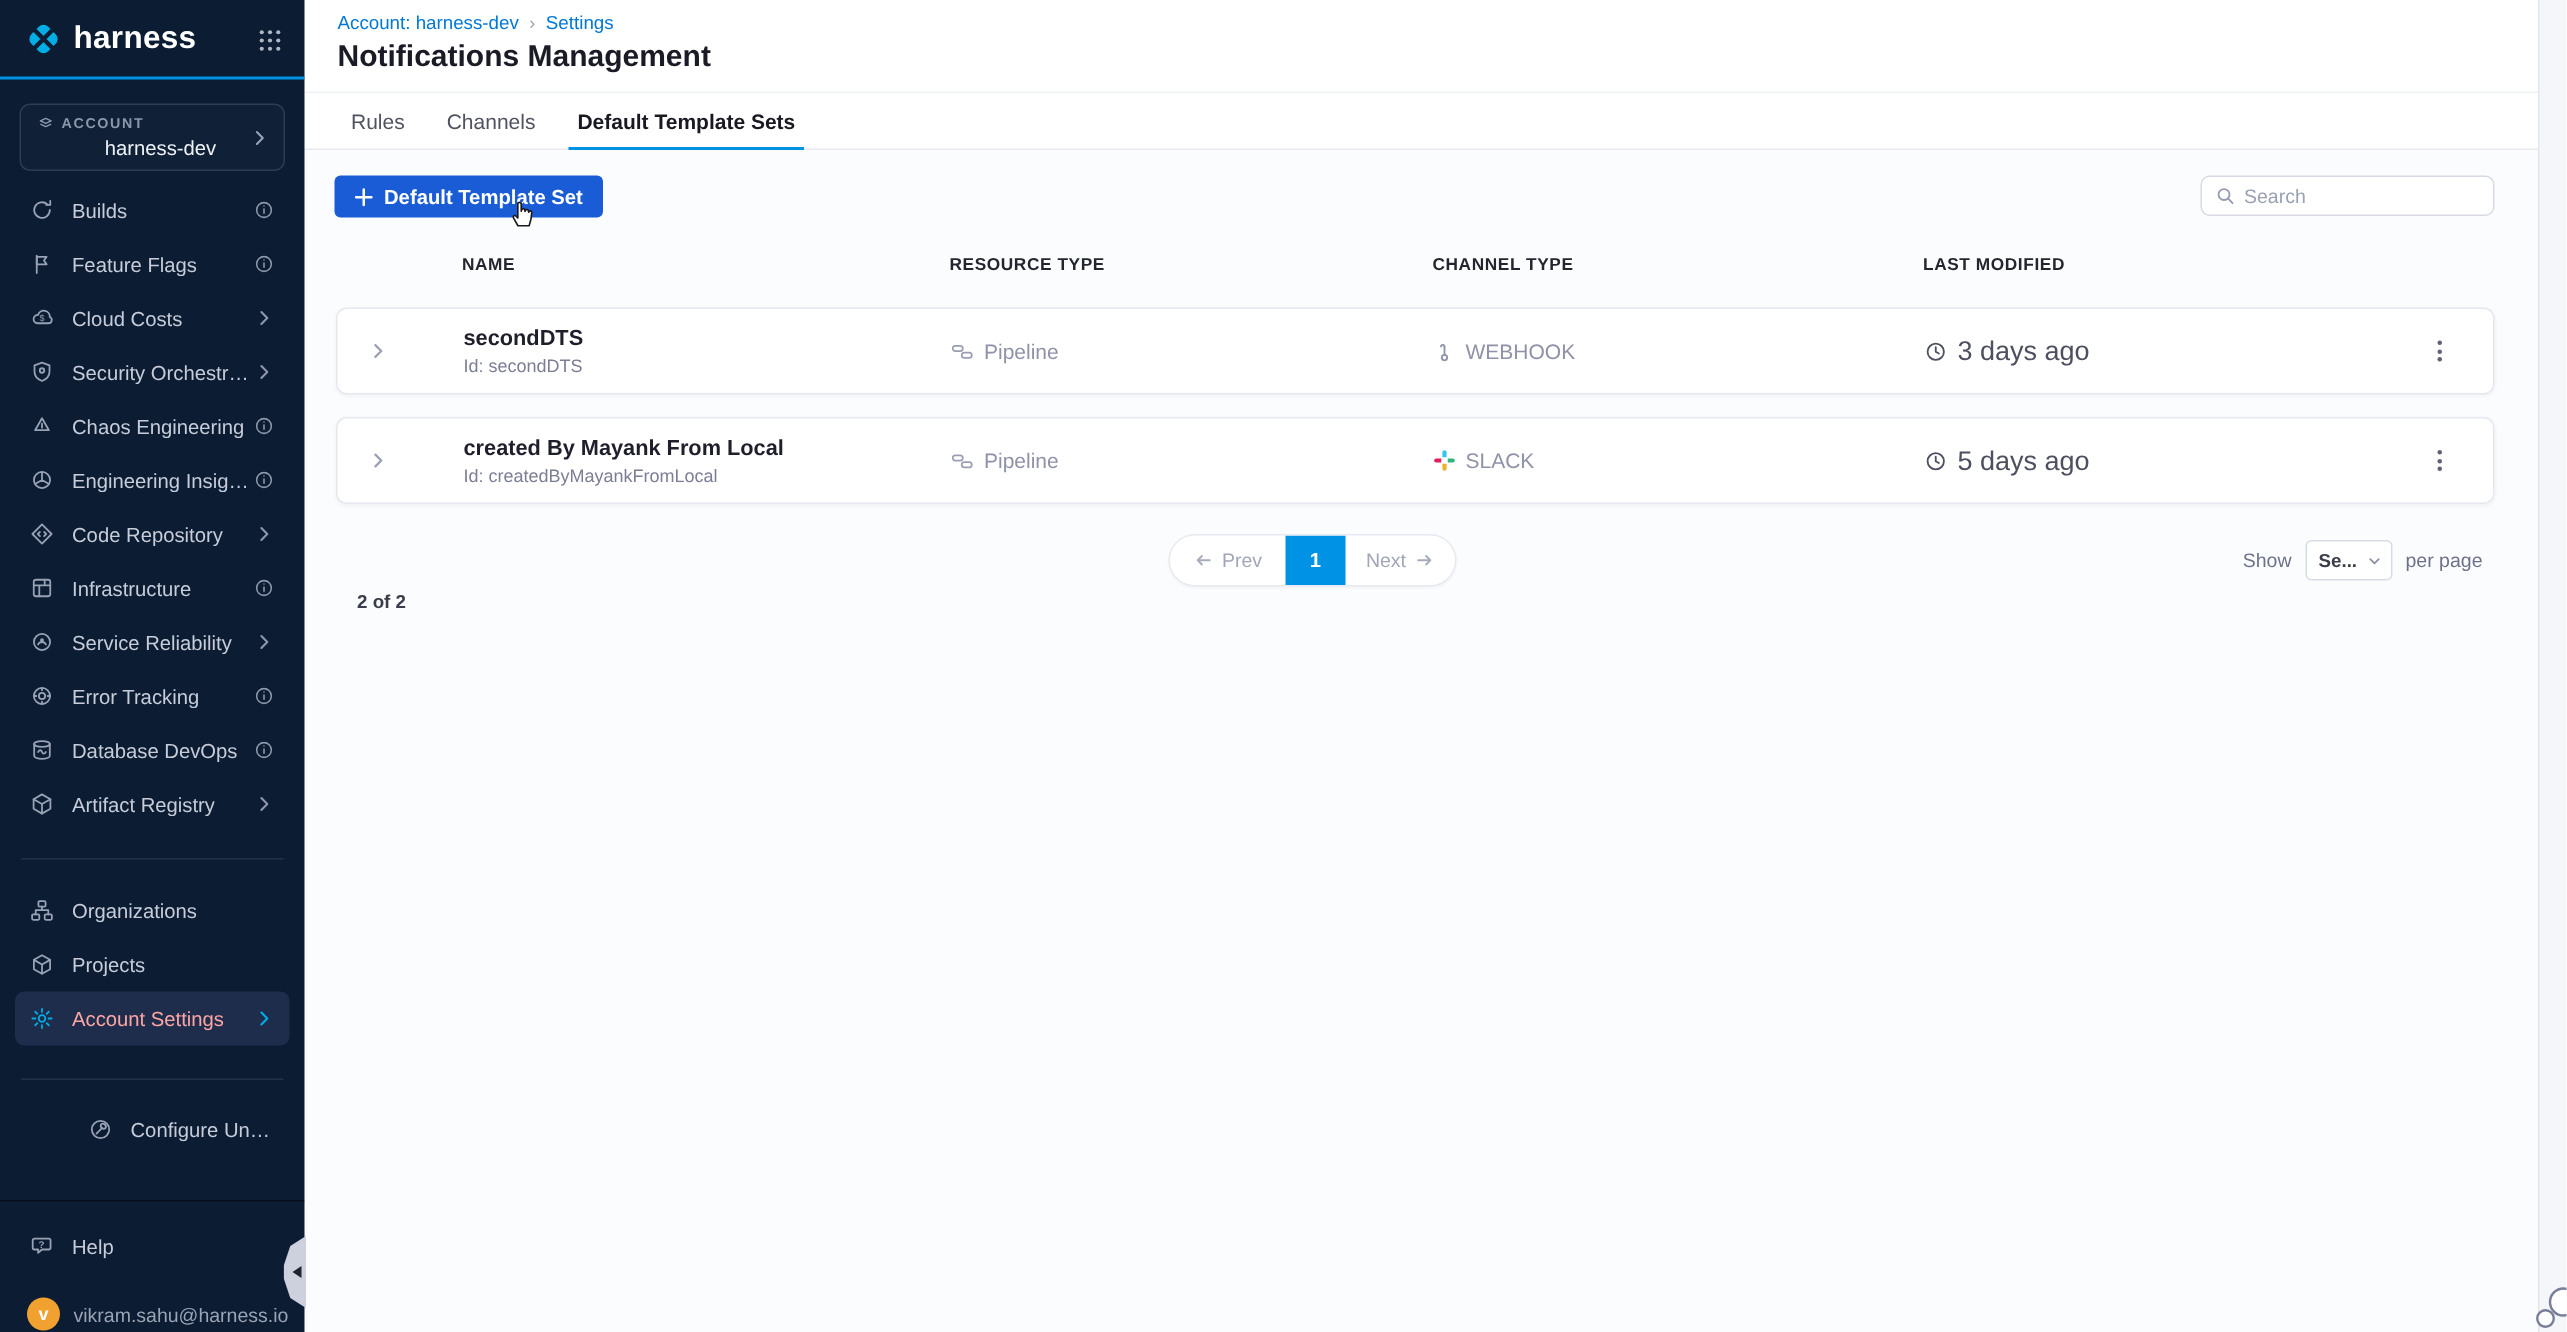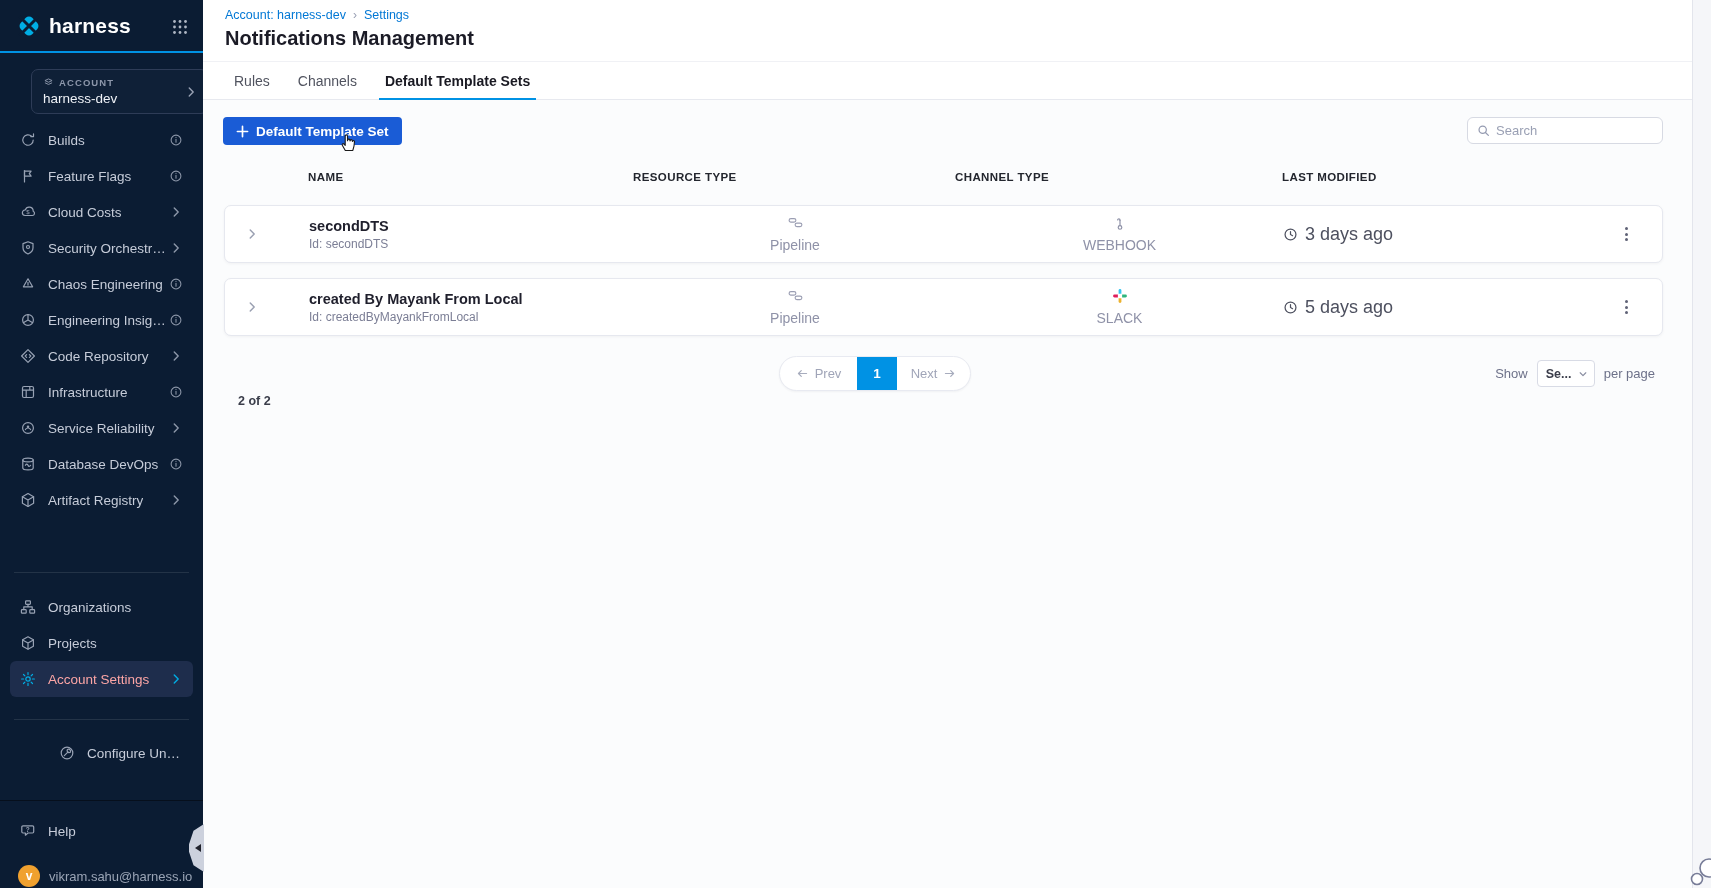--- a/index.html
+++ b/index.html
@@ -4,24 +4,24 @@
 <style>
   *{box-sizing:border-box;margin:0;padding:0;}
   html,body{width:1711px;height:888px;}
   body{position:relative;overflow:hidden;font-family:"Liberation Sans",sans-serif;background:#fff;}
 
   
   .sidebar{position:absolute;left:0;top:0;bottom:0;width:203px;background:#0b1c33;color:#c6ccd9;z-index:2;overflow:hidden;}
   .sb-head{height:53px;display:flex;align-items:center;padding:0 16px;border-bottom:2.5px solid #0092e4;position:relative;}
   .sb-logo-text{font-size:21px;font-weight:700;color:#fff;margin-left:7px;letter-spacing:.2px;}
   .grid-ic{position:absolute;right:14px;top:18px;color:#aeb6c4;cursor:pointer;display:flex;}
-  .acct-card{position:absolute;left:31px;top:69px;width:177px;height:45px;border:1px solid #2e3c57;border-radius:7px;background:rgba(255,255,255,.02);cursor:pointer;}
+  .acct-card{position:absolute;left:13px;top:69px;width:177px;height:45px;border:1px solid #2e3c57;border-radius:7px;background:rgba(255,255,255,.02);cursor:pointer;}
   .acct-l1{display:flex;align-items:center;gap:5px;margin:7px 0 0 11px;color:#8d97ab;font-size:9.5px;letter-spacing:1.1px;font-weight:700;}
   .acct-l1 svg{width:11px;height:11px;}
-  .acct-name{margin:3px 0 0 11px;font-size:13.5px;color:#eef1f6;}
+  .acct-name{margin:3px 0 0 11px;font-size:13.5px;color:#eef1f6;text-align:center;}
   .acct-chev{position:absolute;right:9px;top:15px;color:#9aa3b5;display:flex;}
   .acct-chev svg{width:14px;height:14px;}
 
   .nav{position:absolute;left:0;right:0;}
   #nav-primary{top:122px;}
   #nav-secondary{top:589px;}
   #nav-tertiary{top:735px;padding-left:39px;}
   .nav-item{height:36px;display:flex;align-items:center;margin:0 10px;padding:0 10px;border-radius:6px;font-size:13.5px;cursor:pointer;white-space:nowrap;}
   .nav-ic{width:16px;height:16px;color:#98a2b4;display:flex;flex:0 0 16px;}
   .nav-ic svg{width:16px;height:16px;}
@@ -63,21 +63,21 @@
 
   .thead,.trow{display:grid;grid-template-columns:84px 325px 322px 327px 1fr 56px;align-items:center;}
   .thead{position:absolute;left:21px;width:1439px;top:66px;height:22px;}
   .th{font-size:11.5px;font-weight:700;color:#23262e;letter-spacing:.4px;}
   .trow{position:absolute;left:21px;width:1439px;height:58px;background:#fff;border:1px solid #e6e8ef;border-radius:7px;box-shadow:0 1px 3px rgba(35,38,59,.05);cursor:pointer;}
   #row-0{top:105px;}
   #row-1{top:178px;}
   .row-chev{padding-left:20px;color:#9aa0b2;display:flex;}
   .cell-name .nm{font-size:14.5px;font-weight:700;color:#1f1f2c;}
   .cell-name .id{font-size:12px;color:#7b7e95;margin-top:3px;}
-  .cell-ic-text{display:flex;align-items:center;gap:7px;font-size:14px;color:#8f92a8;flex-direction:column;}
+  .cell-ic-text{display:flex;align-items:center;gap:7px;font-size:14px;color:#8f92a8;}
   .cell-mod{display:flex;align-items:center;gap:7px;font-size:18px;color:#4d505f;}
   .kebab{display:flex;flex-direction:column;gap:2.5px;align-items:center;justify-content:center;width:24px;height:24px;cursor:pointer;margin-left:8px;}
   .kebab i{width:3px;height:3px;border-radius:50%;background:#5f6276;}
 
   .pager{position:absolute;left:21px;width:1439px;top:250px;height:46px;}
   .pg-count{position:absolute;left:14px;top:16px;font-size:12.5px;font-weight:700;color:#3a3d4a;margin-top:28px;}
   .pg-pill{position:absolute;left:555px;top:6px;width:192px;height:35px;border:1px solid #e8eaf1;border-radius:18px;background:#fff;box-shadow:0 1px 2px rgba(40,41,61,.05);display:flex;overflow:hidden;}
   .pg-btn{display:flex;align-items:center;justify-content:center;gap:6px;font-size:13px;color:#a0a5b8;cursor:pointer;}
   .pg-prev{flex:0 0 77px;}
   .pg-next{flex:1;}
@@ -267,20 +267,37 @@
         <span class="nav-label">Service Reliability</span>
         <span class="nav-right">
           <svg viewBox="0 0 16 16" fill="none" stroke="currentColor" stroke-width="1.6" stroke-linecap="round" stroke-linejoin="round">
             <path d="M6 3.5L10.5 8L6 12.5"></path>
           </svg>
         </span>
       </div>
       <div class="nav-item">
         <span class="nav-ic">
           <svg viewBox="0 0 16 16" fill="none" stroke="currentColor" stroke-width="1.2" stroke-linecap="round" stroke-linejoin="round">
+            <circle cx="8" cy="8" r="5.4"></circle>
+            <circle cx="8" cy="8" r="2.1"></circle>
+            <path d="M8 2.6v1.6M8 11.8v1.6M2.6 8h1.6M11.8 8h1.6"></path>
+          </svg>
+        </span>
+        <span class="nav-label">Error Tracking</span>
+        <span class="nav-right">
+          <svg viewBox="0 0 16 16" fill="none" stroke="currentColor" stroke-width="1.2" stroke-linecap="round" stroke-linejoin="round">
+            <circle cx="8" cy="8" r="5.6"></circle>
+            <path d="M8 7.3v3.2"></path>
+            <circle cx="8" cy="5" r="0.6" fill="currentColor" stroke="none"></circle>
+          </svg>
+        </span>
+      </div>
+      <div class="nav-item">
+        <span class="nav-ic">
+          <svg viewBox="0 0 16 16" fill="none" stroke="currentColor" stroke-width="1.2" stroke-linecap="round" stroke-linejoin="round">
             <ellipse cx="8" cy="4" rx="5.2" ry="1.9"></ellipse>
             <path d="M2.8 4v8c0 1 2.3 1.9 5.2 1.9s5.2-.9 5.2-1.9V4"></path>
             <path d="M5.4 9.3c.9-1.5 2.1-1.5 2.6 0 .5 1.5 1.7 1.5 2.6 0"></path>
           </svg>
         </span>
         <span class="nav-label">Database DevOps</span>
         <span class="nav-right">
           <svg viewBox="0 0 16 16" fill="none" stroke="currentColor" stroke-width="1.2" stroke-linecap="round" stroke-linejoin="round">
             <circle cx="8" cy="8" r="5.6"></circle>
             <path d="M8 7.3v3.2"></path>

